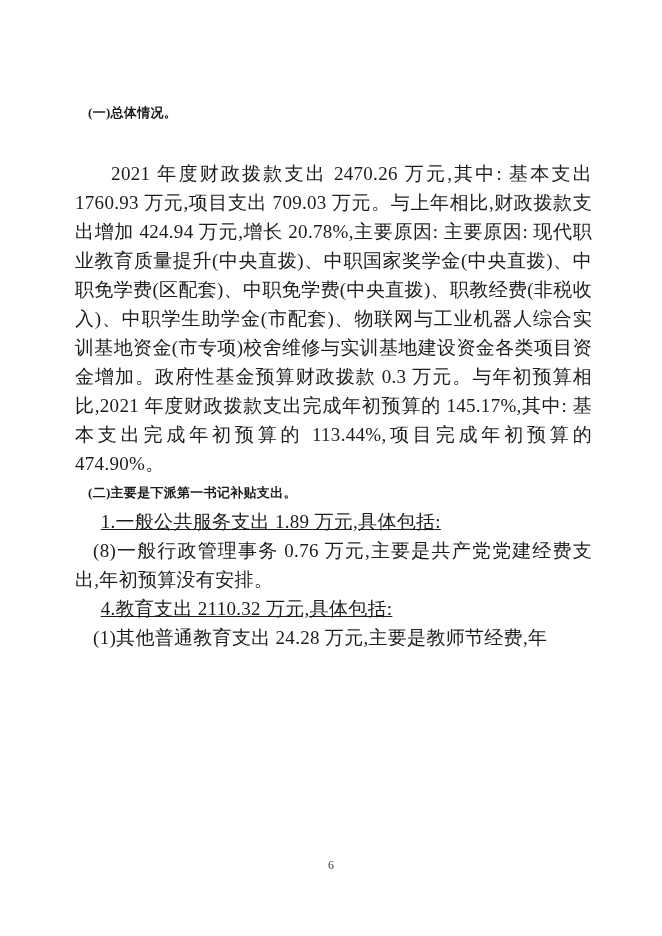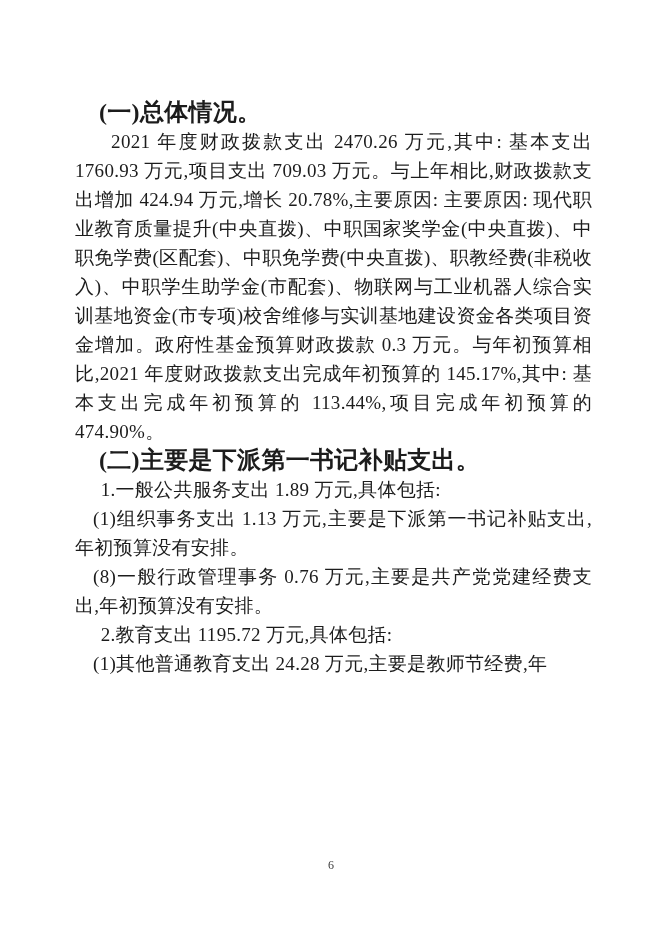--- a/index.html
+++ b/index.html
@@ -24,24 +24,24 @@
     font-size: 19px;
     line-height: 29px;
     text-align: justify;
     text-justify: inter-character;
     letter-spacing: 0.3px;
   }
   .block { margin: 0; padding: 0; }
   .heading {
     font-weight: 700;
     text-indent: 1em;
-    font-size: 24px;
+    font-size: 13px;
   }
-  .para { text-indent: 1.9em; }
-  .para-num { text-indent: 1.35em; }
+  .para { text-indent: 1.9em; margin-top: 32px; }
+  .para-num { text-indent: 1.35em; text-decoration: underline; }
   .para-paren { text-indent: 0.95em; }
   .page-footer {
     position: absolute;
     left: 0;
     right: 0;
     top: 858px;
     text-align: center;
     font-size: 12px;
     color: #3a3a3a;
     letter-spacing: 0;
@@ -49,19 +49,18 @@
 </style>
 </head>
 <body>
 
 <div class="page">
   <div class="content">
     <p class="block heading">(一)总体情况。</p>
     <p class="block para">2021 年度财政拨款支出 2470.26 万元,其中: 基本支出 1760.93 万元,项目支出 709.03 万元。与上年相比,财政拨款支出增加 424.94 万元,增长 20.78%,主要原因: 主要原因: 现代职业教育质量提升(中央直拨)、中职国家奖学金(中央直拨)、中职免学费(区配套)、中职免学费(中央直拨)、职教经费(非税收入)、中职学生助学金(市配套)、物联网与工业机器人综合实训基地资金(市专项)校舍维修与实训基地建设资金各类项目资金增加。政府性基金预算财政拨款 0.3 万元。与年初预算相比,2021 年度财政拨款支出完成年初预算的 145.17%,其中: 基本支出完成年初预算的 113.44%,项目完成年初预算的 474.90%。</p>
     <p class="block heading">(二)主要是下派第一书记补贴支出。</p>
     <p class="block para-num">1.一般公共服务支出 1.89 万元,具体包括:</p>
-    <p class="block para-paren">(1)组织事务支出 1.13 万元,主要是下派第一书记补贴支出,年初预算没有安排。</p>
     <p class="block para-paren">(8)一般行政管理事务 0.76 万元,主要是共产党党建经费支出,年初预算没有安排。</p>
-    <p class="block para-num">2.教育支出 1195.72 万元,具体包括:</p>
+    <p class="block para-num">4.教育支出 2110.32 万元,具体包括:</p>
     <p class="block para-paren">(1)其他普通教育支出 24.28 万元,主要是教师节经费,年</p>
   </div>
   <div class="page-footer">6</div>
 </div>
 
 </body></html>

